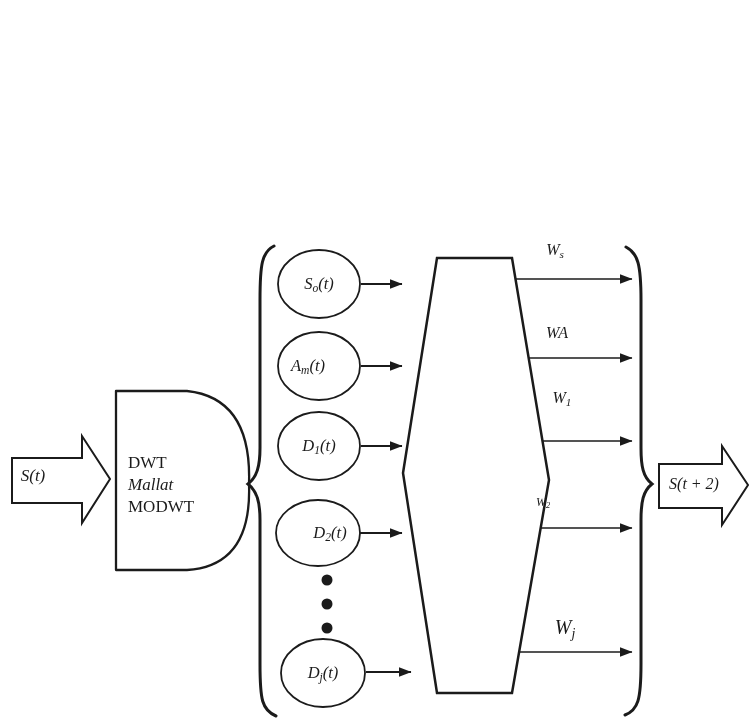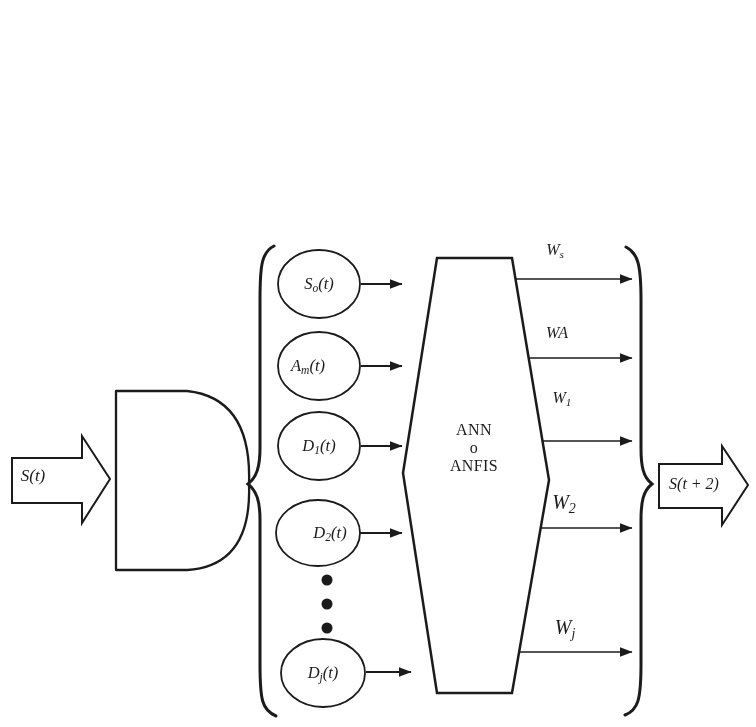--- a/index.html
+++ b/index.html
@@ -95,53 +95,53 @@
     <path d="M 626,247 C 638,253 641,265 641,300 L 641,448 C 641,466 643,477 652,484
              C 643,491 641,502 641,520 L 641,664 C 641,700 638,710 625,715" fill="none" stroke="currentColor" stroke-width="3" stroke-linecap="round"></path>
 
     <polygon points="659,464 722,464 722,446 748,485 722,525 722,508 659,508" fill="none" stroke="currentColor" stroke-width="2"></polygon>
   </svg>
 
   <div class="lbl italic" style="left:33px;top:475px;font-size:17px">
     <span>S(t)</span>
   </div>
 
+  <div class="lbl-block" style="left:128px;top:485px">
+    <div class="line">DWT</div>
+    <div class="line italic">Mallat</div>
+    <div class="line">MODWT</div>
+  </div>
 
   <div class="lbl italic" style="left:319px;top:284px">
     <span>S</span><sub>o</sub><span>(t)</span>
   </div>
   <div class="lbl italic" style="left:308px;top:366px">
     <span>A</span><sub>m</sub><span>(t)</span>
   </div>
   <div class="lbl italic" style="left:319px;top:446px">
     <span>D</span><sub>1</sub><span>(t)</span>
   </div>
   <div class="lbl italic" style="left:330px;top:533px">
     <span>D</span><sub>2</sub><span>(t)</span>
   </div>
   <div class="lbl italic" style="left:323px;top:673px">
     <span>D</span><sub>j</sub><span>(t)</span>
   </div>
 
-  <div class="lbl-hex" style="left:474px;top:448px">
-    <div>ANN</div>
-    <div>o</div>
-    <div>ANFIS</div>
-  </div>
 
   <div class="lbl italic" style="left:555px;top:250px;font-size:16px">
     <span>W</span><sub>s</sub>
   </div>
   <div class="lbl italic" style="left:557px;top:333px;font-size:16px">
     <span>WA</span><sub></sub>
   </div>
   <div class="lbl italic" style="left:562px;top:398px;font-size:16px">
     <span>W</span><sub>1</sub>
   </div>
-  <div class="lbl italic" style="left:564px;top:502px;font-size:20px">
+  <div class="lbl italic" style="left:543px;top:502px;font-size:12px">
     <span>W</span><sub>2</sub>
   </div>
   <div class="lbl italic" style="left:565px;top:627px;font-size:20px">
     <span>W</span><sub>j</sub>
   </div>
 
   <div class="lbl italic" style="left:694px;top:484px;font-size:16px">
     <span>S(t + 2)</span>
   </div>
 

